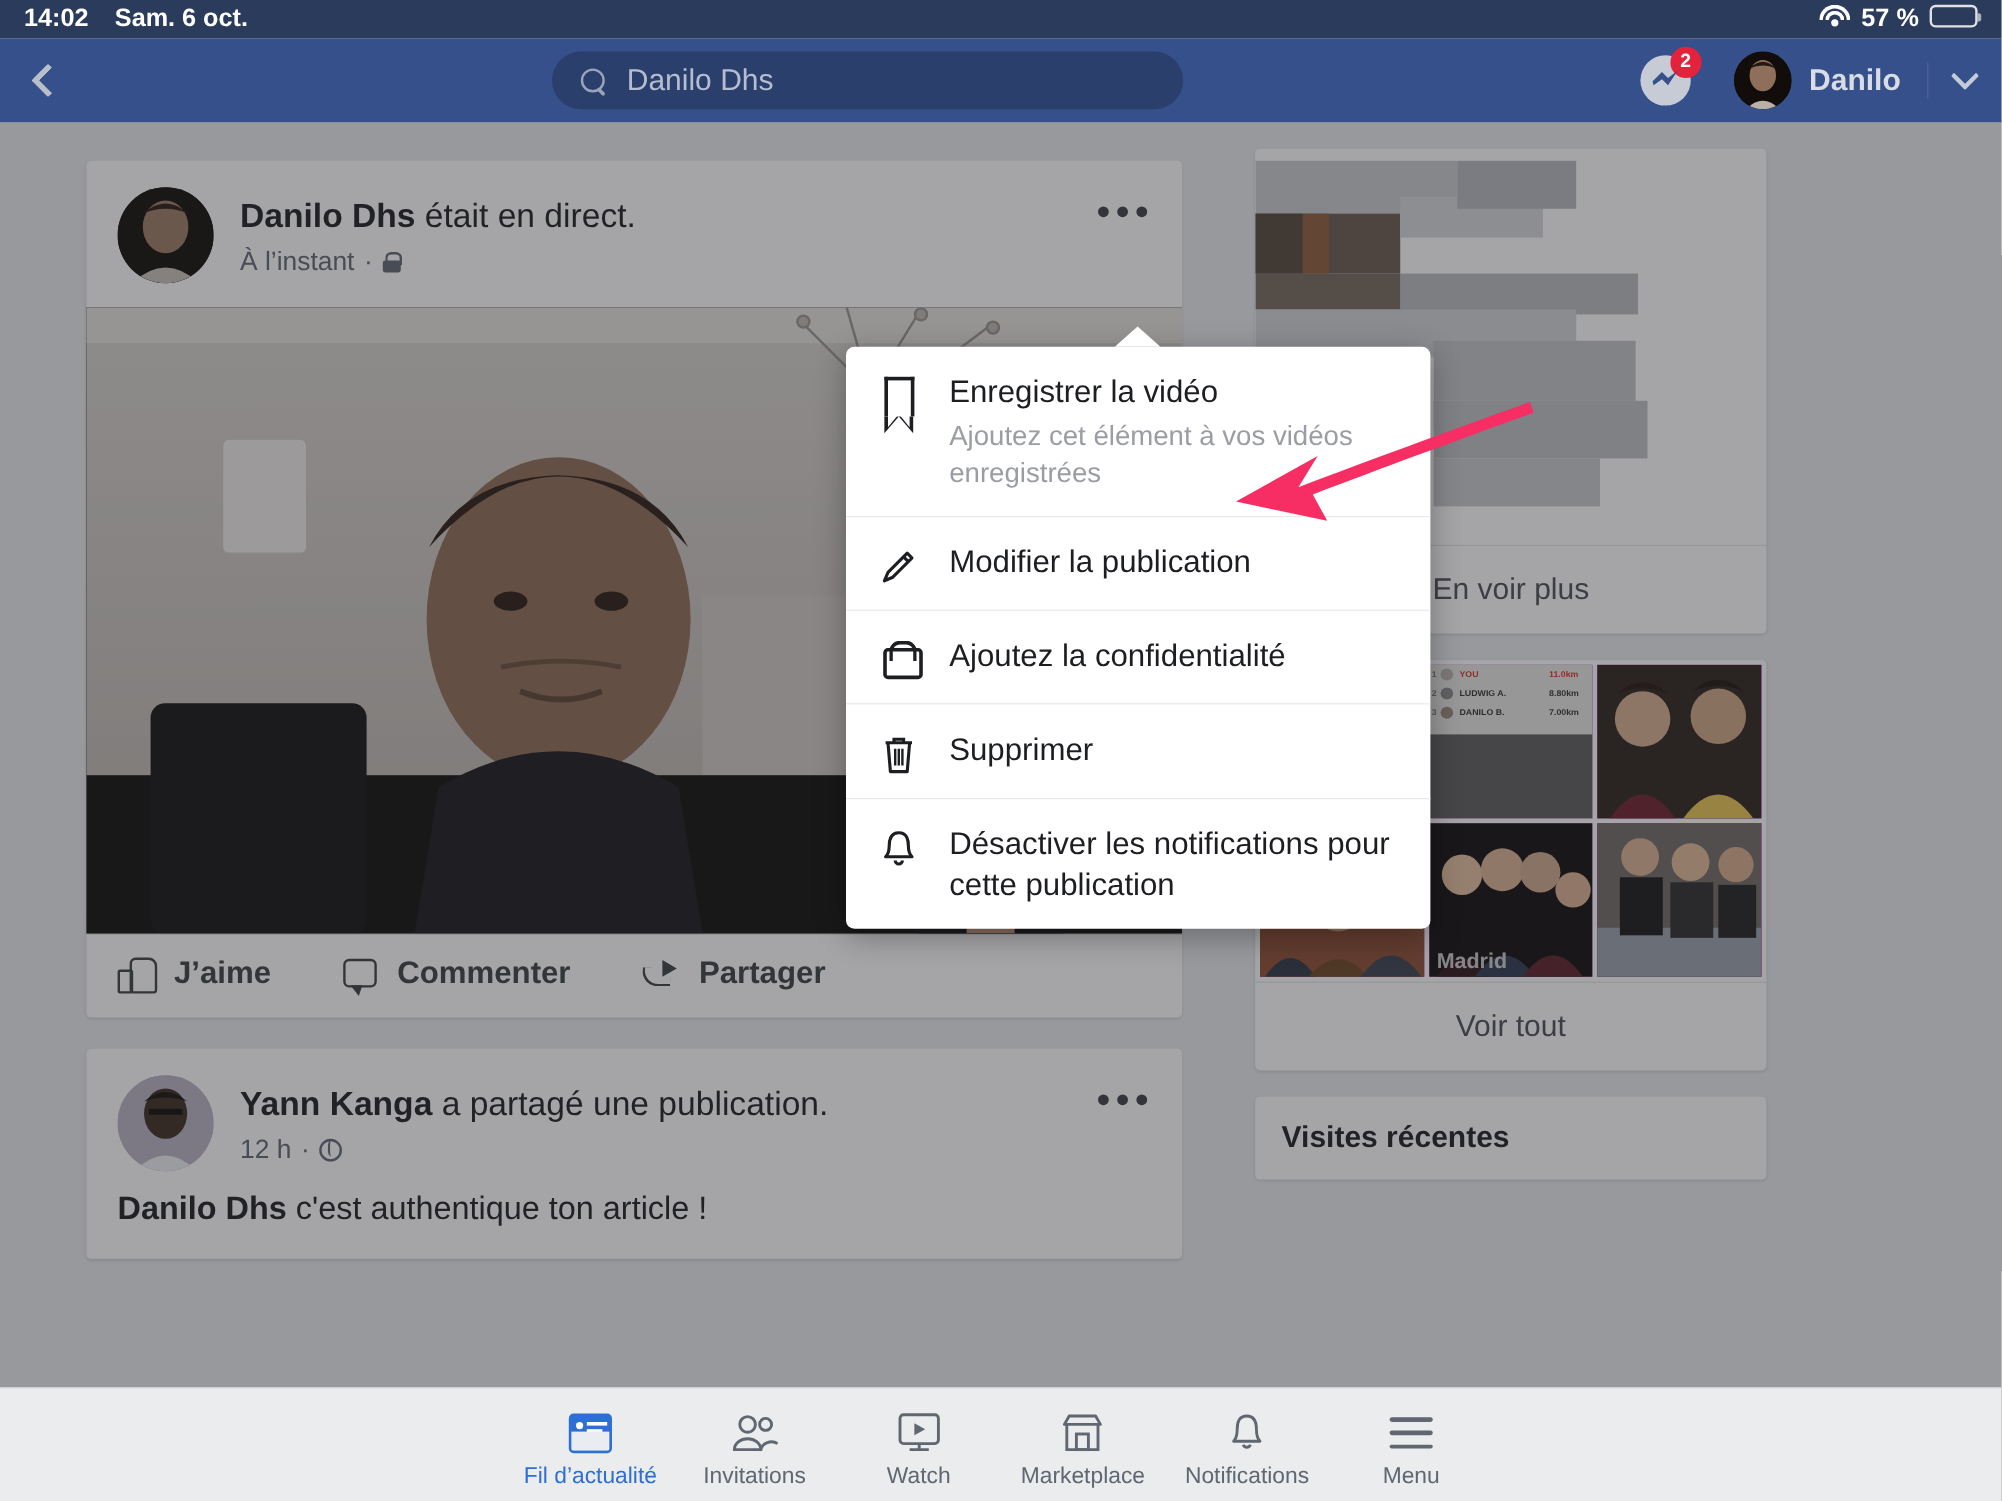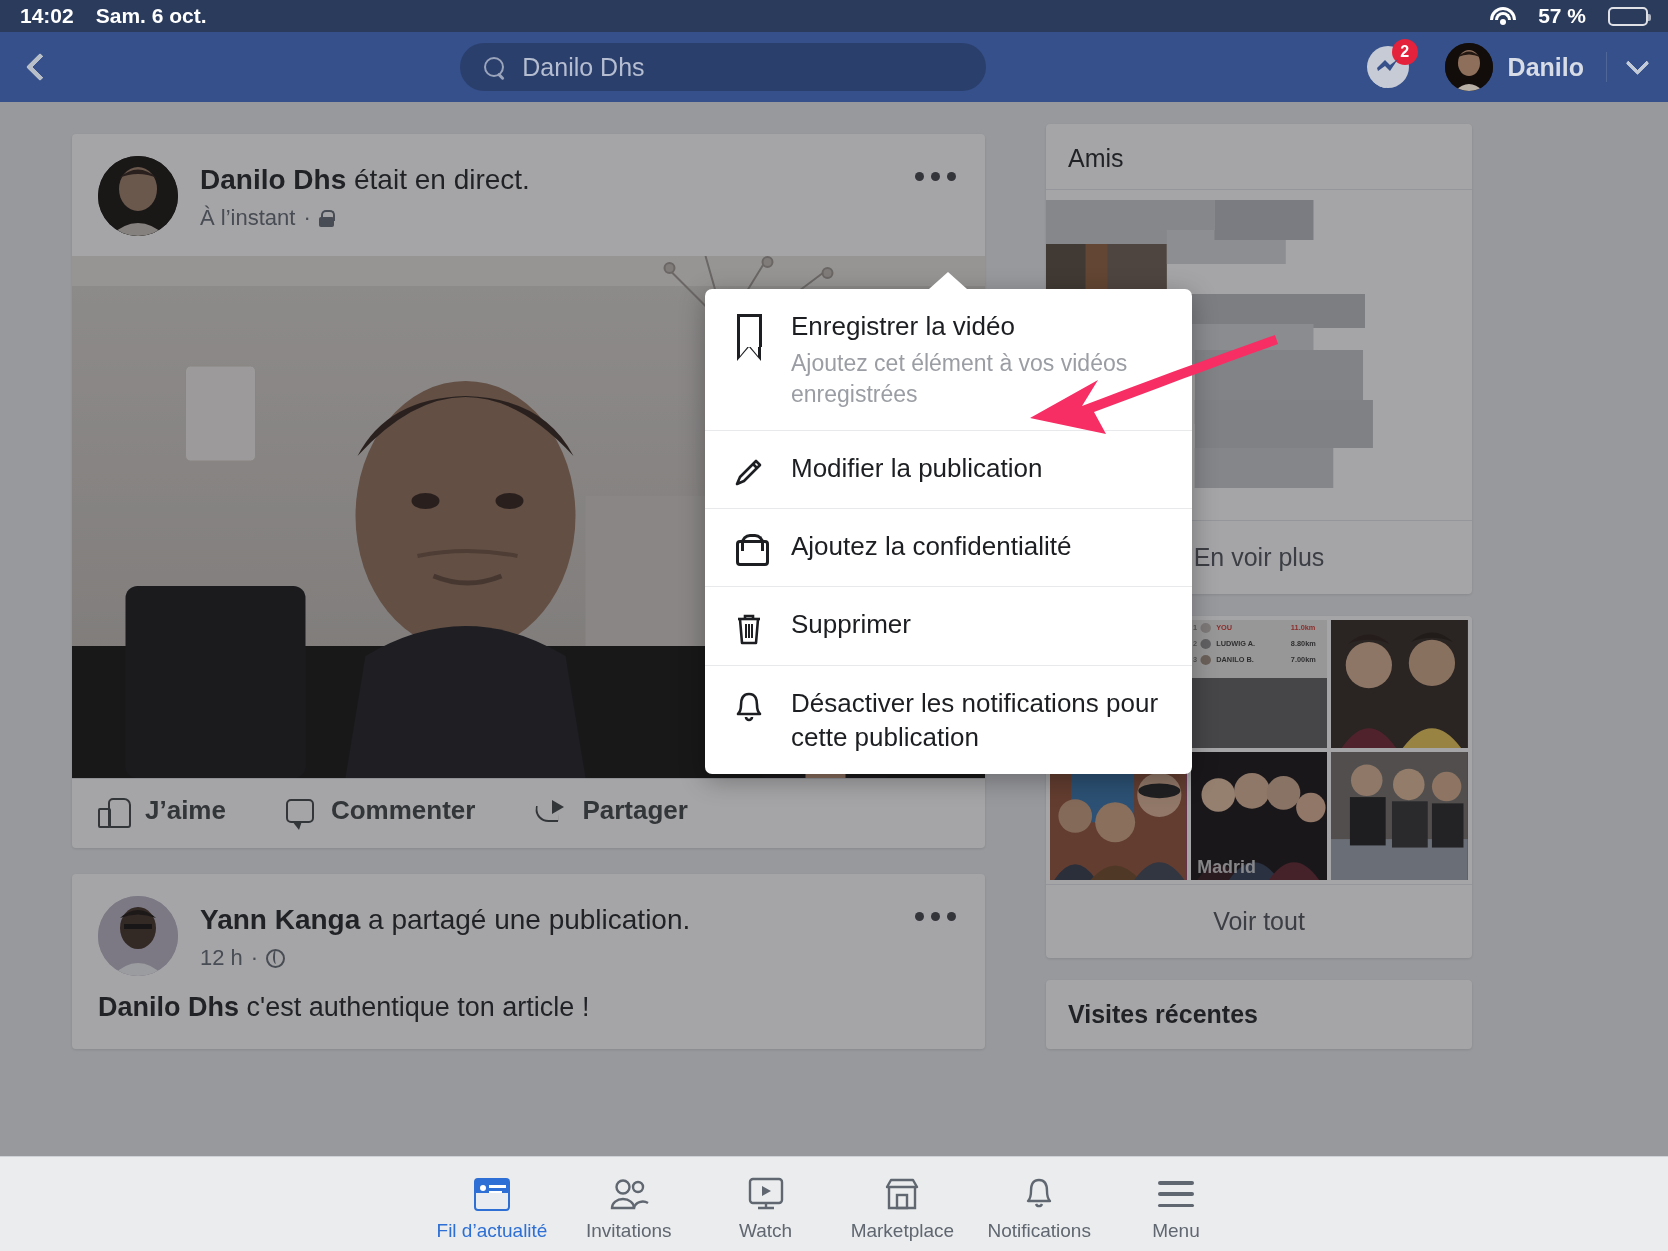--- a/index.html
+++ b/index.html
@@ -11,21 +11,21 @@
   }
 
   
   #status-bar {
     position: absolute; top: 0; left: 0; width: 1668px; height: 32px;
     background: #2b3b5c; color: #ffffff;
     display: flex; align-items: center; justify-content: space-between;
     padding: 0 20px; font-size: 21px; font-weight: 600; z-index: 60;
   }
   #status-bar .left { display: flex; align-items: center; gap: 22px; }
-  #status-bar .right { display: flex; align-items: center; gap: 22px; }
+  #status-bar .right { display: flex; align-items: flex-start; gap: 9px; }
   .wifi-ic { width: 26px; height: 19px; position: relative; }
   .wifi-ic i {
     position: absolute; left: 50%; transform: translateX(-50%);
     border: 3px solid #fff; border-bottom: none;
     border-radius: 50% 50% 0 0 / 100% 100% 0 0;
   }
   .wifi-ic i.a { width: 26px; height: 13px; top: 0; }
   .wifi-ic i.b { width: 16px; height: 8px; top: 5px; }
   .wifi-ic i.c {
     width: 6px; height: 6px; top: 12px; border-radius: 50%;
@@ -491,21 +491,20 @@
           </div>
         </div>
         <div class="post2-text">
           <b>Danilo Dhs</b><span> c'est authentique ton article  !</span>
         </div>
       </div>
     </div>
 
     <div id="side-col">
       <div class="side-card">
-        <div class="side-head">Amis</div>
         <div class="friends-blur">
           <svg viewBox="0 0 430 330" width="100%" height="330" preserveAspectRatio="none">
             <rect width="430" height="330" fill="#ffffff"></rect>
             <rect x="0" y="10" width="170" height="44" fill="#c9cbcf"></rect>
             <rect x="0" y="54" width="122" height="50" fill="#6b5b4e"></rect>
             <rect x="0" y="54" width="40" height="50" fill="#514639"></rect>
             <rect x="40" y="54" width="22" height="50" fill="#8d5c38"></rect>
             <rect x="122" y="40" width="120" height="34" fill="#d6d8db"></rect>
             <rect x="170" y="10" width="100" height="40" fill="#b6b9bd"></rect>
             <rect x="122" y="104" width="200" height="34" fill="#b9bcc0"></rect>

